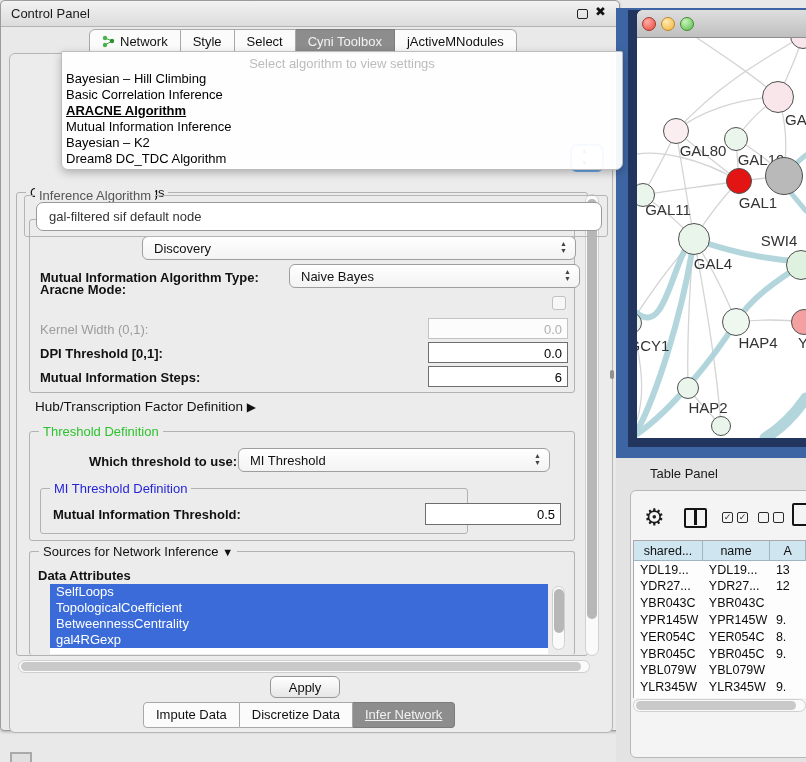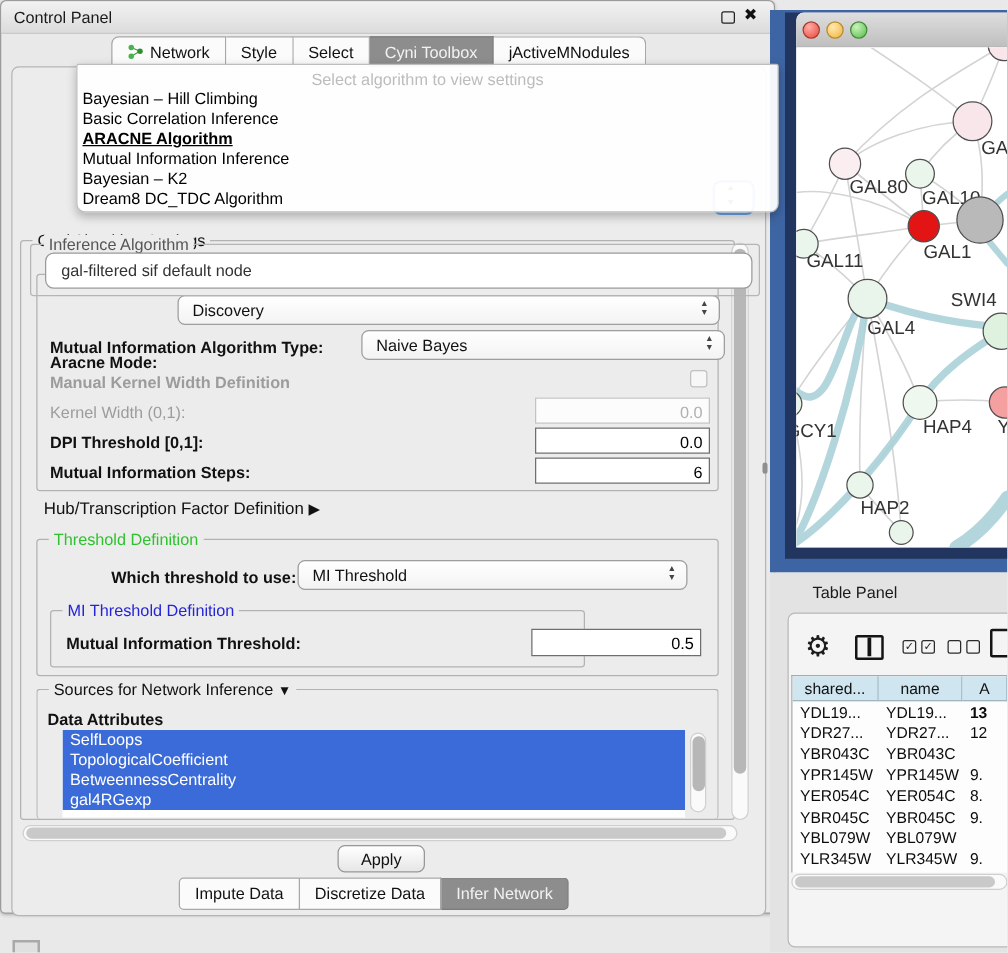--- a/index.html
+++ b/index.html
@@ -25,21 +25,21 @@
   
   .tabbar { display:flex; }
   .tab { font-size:13px; padding:4px 12px 5px; background:#fbfbfb; border:1px solid #a8a8a8;
     border-left:none; color:#111; display:flex; align-items:center; gap:5px; white-space:nowrap; }
   .tab:first-child { border-left:1px solid #a8a8a8; border-radius:6px 0 0 0; }
   .tab:last-child { border-radius:0 6px 0 0; }
   .tab.sel { background:#8d8d8d; color:#f2f2f2; border-color:#7c7c7c; }
   .toptabs { left:88px; top:28px; }
   .bottabs { left:142px; top:701px; }
   .bottabs .tab:first-child { border-radius:4px 0 0 4px; }
-  .bottabs .tab:last-child { border-radius:0 4px 4px 0; }
+  .bottabs .tab:last-child { border-radius:0 4px 4px 0;text-decoration:underline; }
 
   
   .main-panel { left:8px; top:52px; width:604px; height:680px; background:#ececec;
     border:1px solid #b5b5b5; border-radius:6px; }
 
   
   .bg-spinner { left:560px; top:90px; width:34px; height:28px; background:#f1f1f1;
     border:2.5px solid #6aa5e8; border-radius:7px; z-index:3; }
   .bg-spinner:before { content:"▲"; position:absolute; left:9px; top:1px; font-size:7px; color:#555;}
   .bg-spinner:after  { content:"▼"; position:absolute; left:9px; top:13px; font-size:7px; color:#555;}
@@ -177,21 +177,20 @@
             <span>Discovery</span>
             <span class="arr">▲<br>▼</span>
           </div>
 
           <div class="abs flabel" style="left:10px; top:50px;">Mutual Information Algorithm Type:</div>
           <div class="abs combo" style="left:247px; top:44px; width:291px; height:24px;margin-left:12px;">
             <span>Naive Bayes</span>
             <span class="arr">▲<br>▼</span>
           </div>
 
-          <div class="abs flabel dis" style="left:10px; top:78px;">Manual Kernel Width Definition</div>
           <div class="abs chk" style="left:522px; top:76px;"></div>
 
           <div class="abs flabel dis" style="left:10px; top:102px; font-weight:normal;">Kernel Width (0,1):</div>
           <div class="abs tinput dis" style="left:398px; top:98px; width:140px; height:21px;">0.0</div>
 
           <div class="abs flabel" style="left:10px; top:126px;">DPI Threshold [0,1]:</div>
           <div class="abs tinput" style="left:398px; top:122px; width:140px; height:21px;">0.0</div>
 
           <div class="abs flabel" style="left:10px; top:150px;">Mutual Information Steps:</div>
           <div class="abs tinput" style="left:398px; top:146px; width:140px; height:21px;">6</div>
@@ -340,21 +339,21 @@
 
   <div class="abs tbl" id="tbl" style="height:158px;">
       <div class="hrow">
         <div class="hcell" style="width: 77px;">shared...</div>
         <div class="hcell" style="width: 75px;">name</div>
         <div class="hcell" style="width: 40px;">A</div>
       </div>
       <div class="brow">
         <div class="bcell" style="width: 77px;">YDL19...</div>
         <div class="bcell" style="width: 75px;">YDL19...</div>
-        <div class="bcell" style="width: 40px; font-weight: bold;">13</div>
+        <div class="bcell" style="width: 40px;">13</div>
       </div>
       <div class="brow">
         <div class="bcell" style="width: 77px;">YDR27...</div>
         <div class="bcell" style="width: 75px;">YDR27...</div>
         <div class="bcell" style="width: 40px;">12</div>
       </div>
       <div class="brow">
         <div class="bcell" style="width: 77px;">YBR043C</div>
         <div class="bcell" style="width: 75px;">YBR043C</div>
         <div class="bcell" style="width: 40px;"></div>

